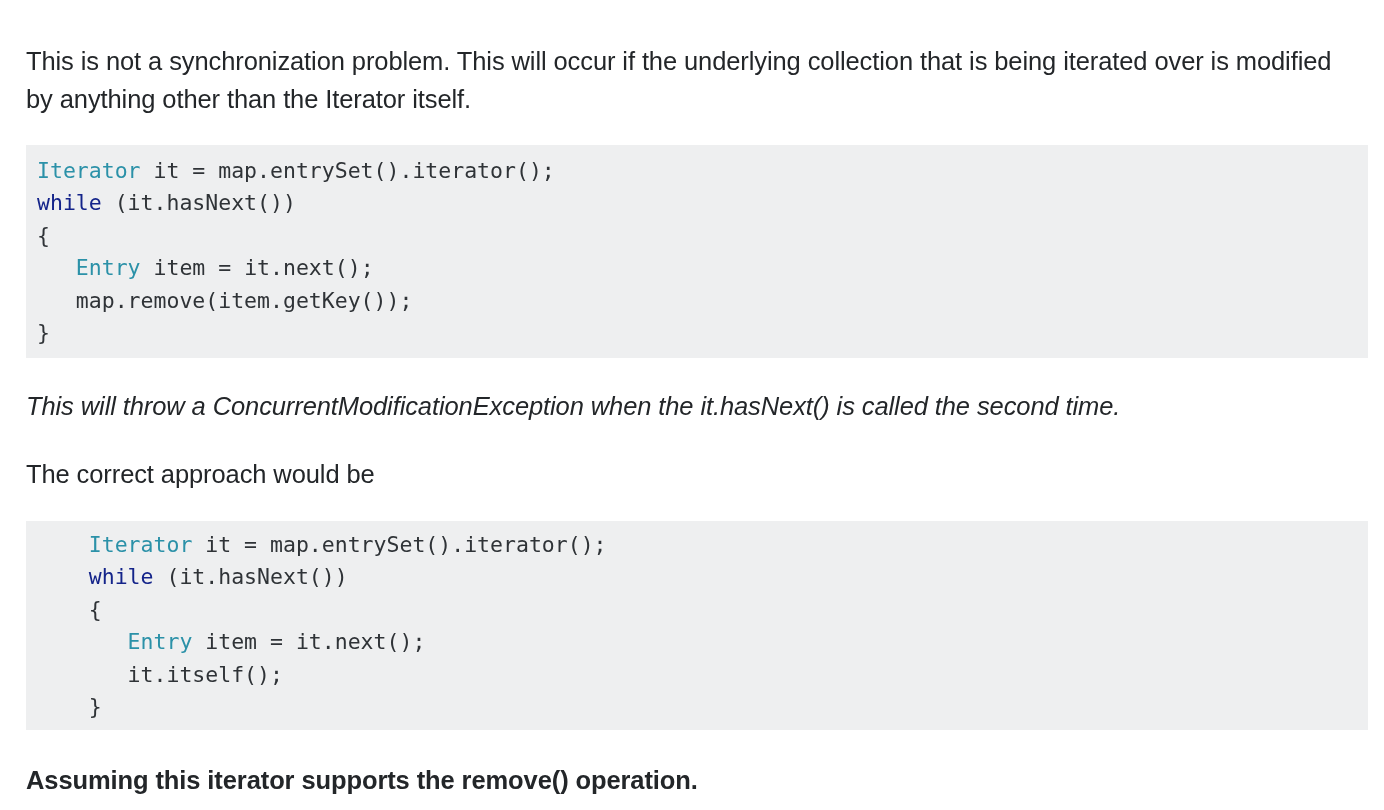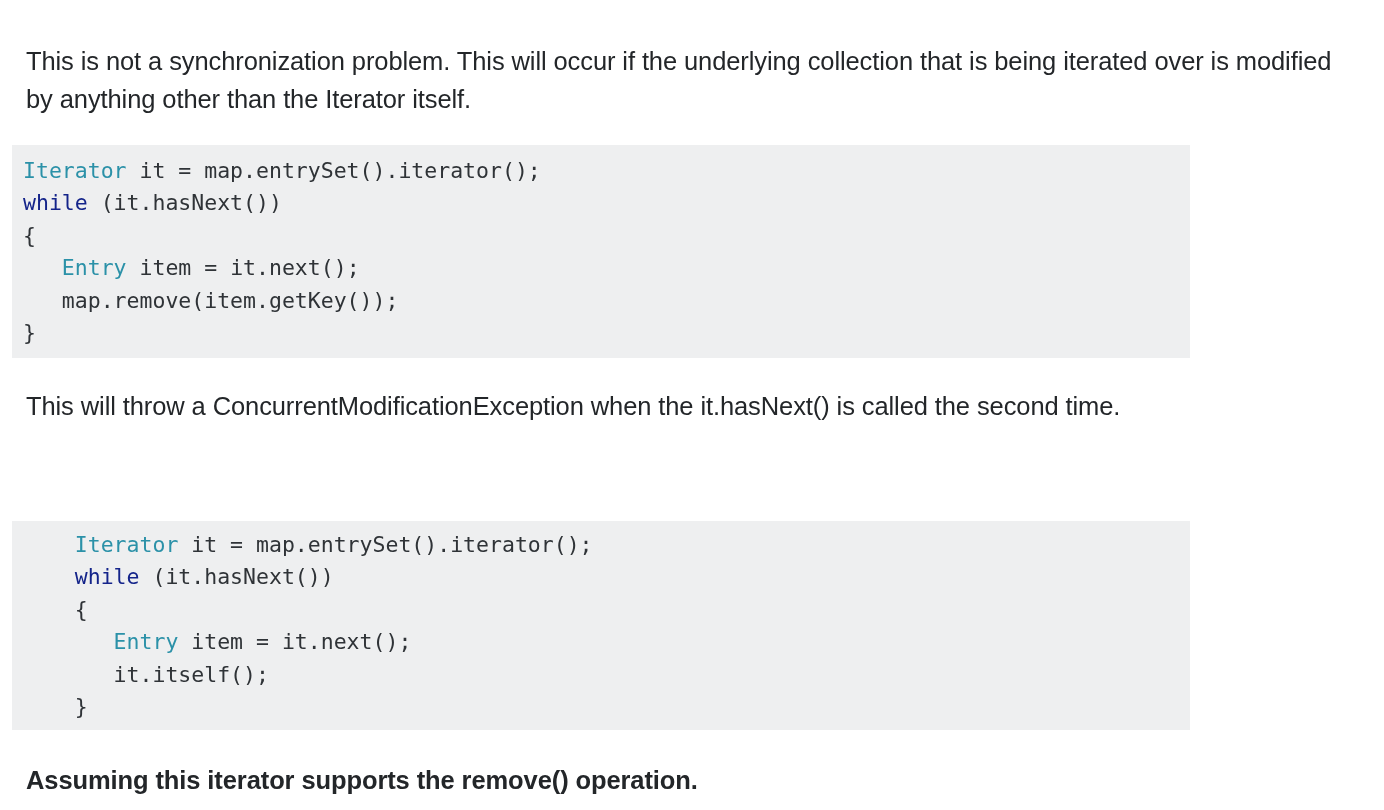--- a/index.html
+++ b/index.html
@@ -29,22 +29,22 @@
     letter-spacing: -0.1px;
   }
   .p-intro {
     position: absolute;
     left: 26px;
     top: 42px;
     width: 1336px;
   }
   .codeblock {
     position: absolute;
-    left: 12px;
-    width: 1178px;
+    left: 26px;
+    width: 1342px;
     background: #eeeff0;
     box-sizing: border-box;
     overflow: hidden;
   }
   .codeblock pre {
     margin: 0;
     font-family: "DejaVu Sans Mono", "Liberation Mono", monospace;
     font-size: 21.5px;
     line-height: 32.4px;
     color: #2f3337;
@@ -63,20 +63,21 @@
   }
   .tok-type  { color: #2b91a8; }
   .tok-kw    { color: #14248a; font-weight: 400; }
   .tok-plain { color: #2f3337; }
 
   .p-throw {
     position: absolute;
     left: 26px;
     top: 387px;
     width: 1336px;
+    font-style: italic;
   }
   .p-correct {
     position: absolute;
     left: 26px;
     top: 455px;
     width: 1336px;
   }
   .p-assuming {
     position: absolute;
     left: 26px;
@@ -96,20 +97,21 @@
     <pre><span class="tok-type">Iterator</span><span class="tok-plain"> it = map.entrySet().iterator();</span>
 <span class="tok-kw">while</span><span class="tok-plain"> (it.hasNext())</span>
 <span class="tok-plain">{</span>
 <span class="tok-plain">   </span><span class="tok-type">Entry</span><span class="tok-plain"> item = it.next();</span>
 <span class="tok-plain">   map.remove(item.getKey());</span>
 <span class="tok-plain">}</span></pre>
   </div>
 
   <p class="prose p-throw">This will throw a ConcurrentModificationException when the it.hasNext() is called the second time.</p>
 
+  <p class="prose p-correct">The correct approach would be</p>
 
   <div class="codeblock" id="code-block-2">
     <pre><span class="tok-plain">    </span><span class="tok-type">Iterator</span><span class="tok-plain"> it = map.entrySet().iterator();</span>
 <span class="tok-plain">    </span><span class="tok-kw">while</span><span class="tok-plain"> (it.hasNext())</span>
 <span class="tok-plain">    {</span>
 <span class="tok-plain">       </span><span class="tok-type">Entry</span><span class="tok-plain"> item = it.next();</span>
 <span class="tok-plain">       it.itself();</span>
 <span class="tok-plain">    }</span></pre>
   </div>
 

